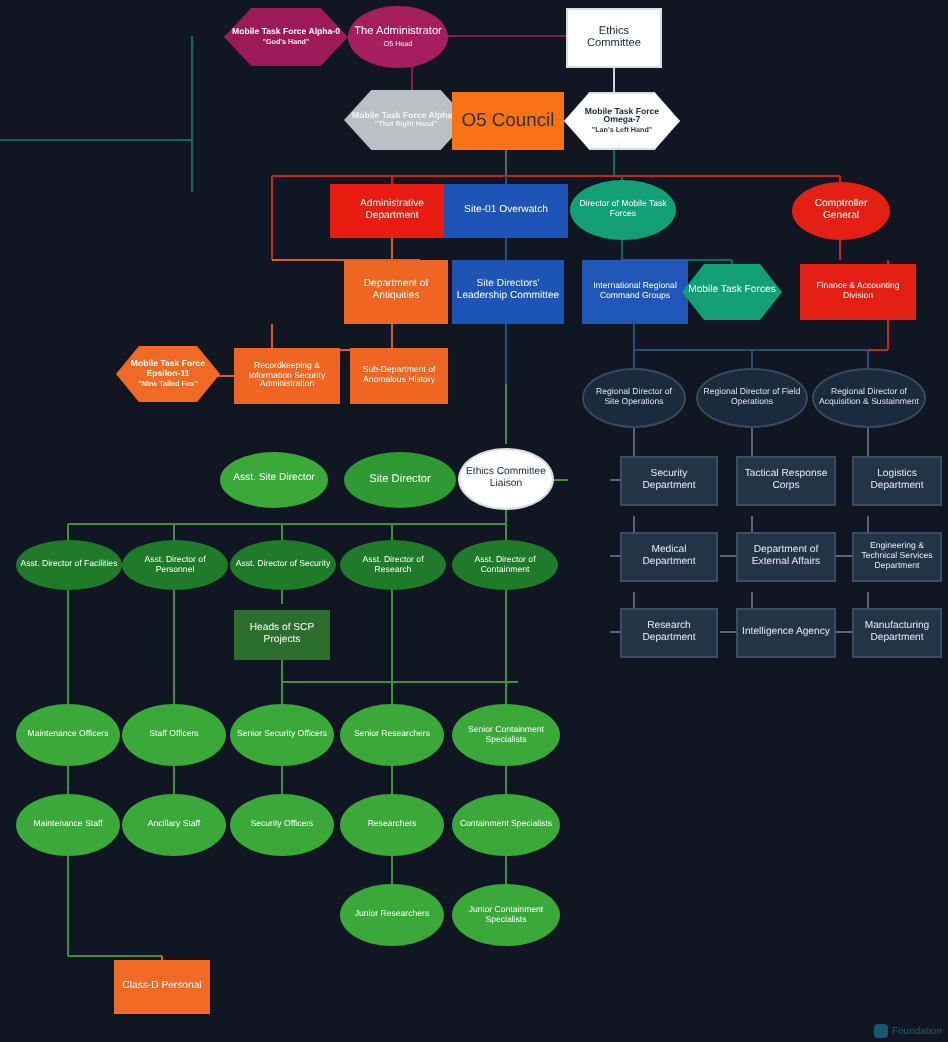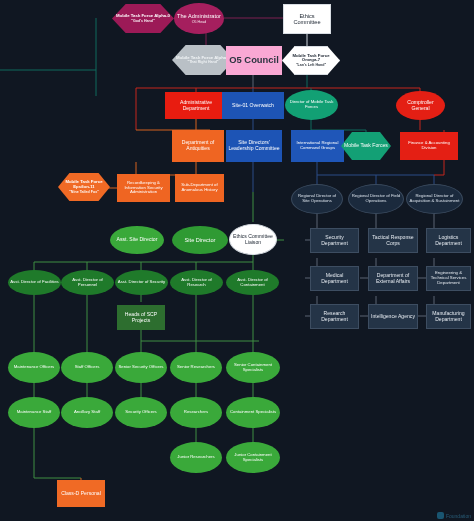--- a/index.html
+++ b/index.html
@@ -30,21 +30,21 @@
   
   .rect{border-radius:0;}
   .ellipse{border-radius:50%;}
   .hex{clip-path:polygon(22% 0%,78% 0%,100% 50%,78% 100%,22% 100%,0% 50%);}
 
   
   .c-magenta{background:#a51f5e;}
   .c-magenta-d{background:#9c1a57;}
   .c-white{background:#ffffff;color:#1b2430;border:1px solid #d8dde3;}
   .c-gray-hex{background:#b9c0c6;color:#f2f5f7;}
-  .c-gray{background:#f9a8d4;color:#2b3440;font-weight:bold;}
+  .c-gray{background:#f97316;color:#2b3440;}
   .c-red{background:#e81c10;}
   .c-red2{background:#e41f14;}
   .c-blue{background:#1d54b5;}
   .c-blue2{background:#1f56b8;}
   .c-teal{background:#12a074;}
   .c-teal2{background:#13a075;}
   .c-orange{background:#ef6522;}
   .c-orange2{background:#f06a25;}
   .c-slate{background:#243447;color:#e6ebf1;border:1px solid #3d4d61;}
   .c-navy-ell{background:#1b2a3d;color:#dbe3ec;border:1px solid #3a4a5e;}

